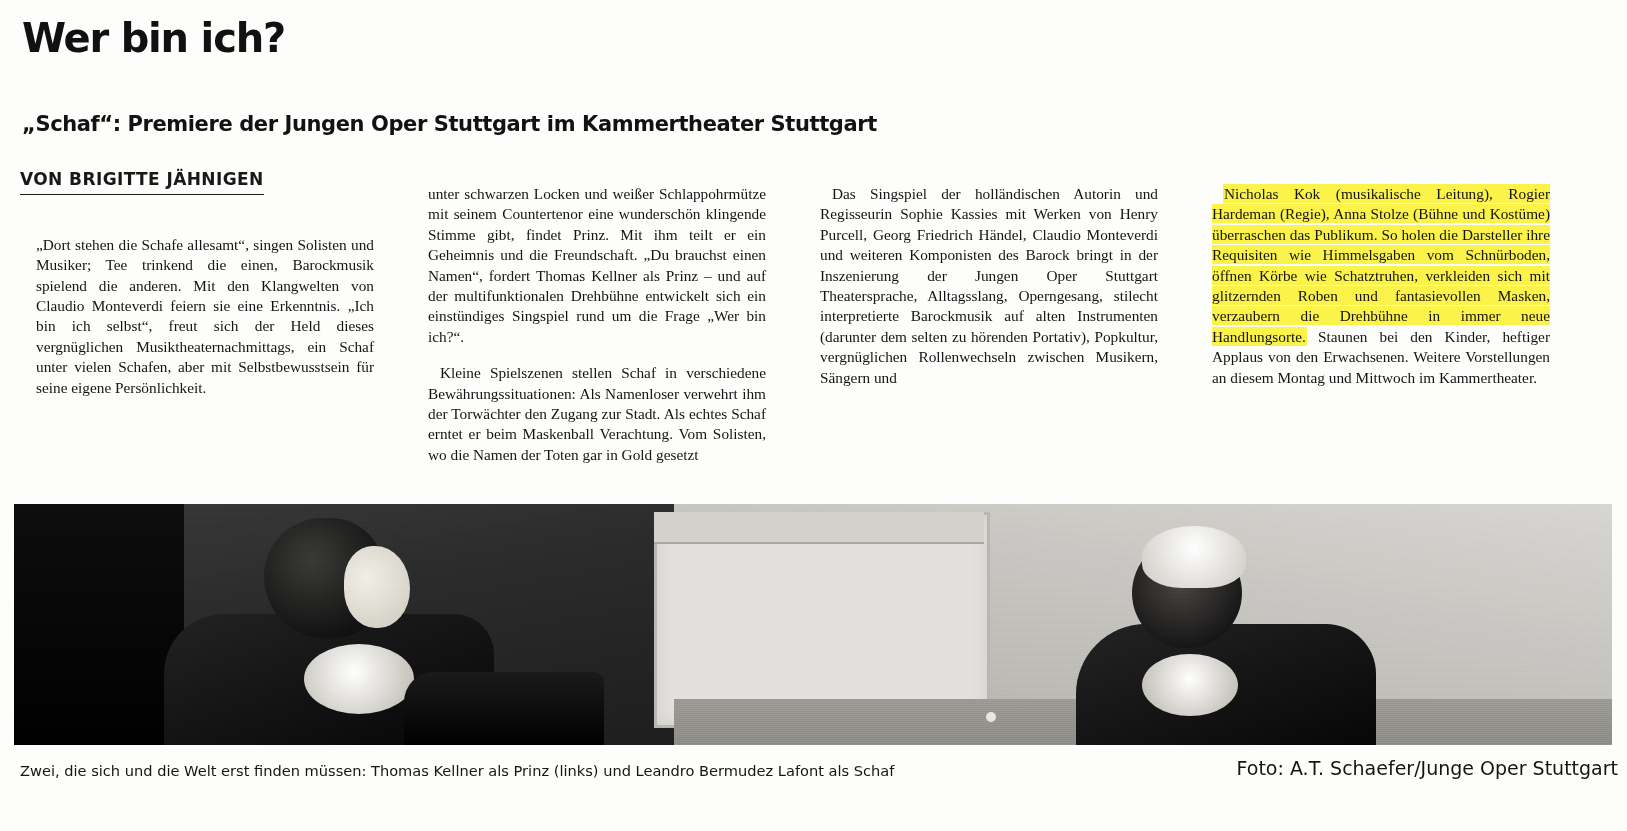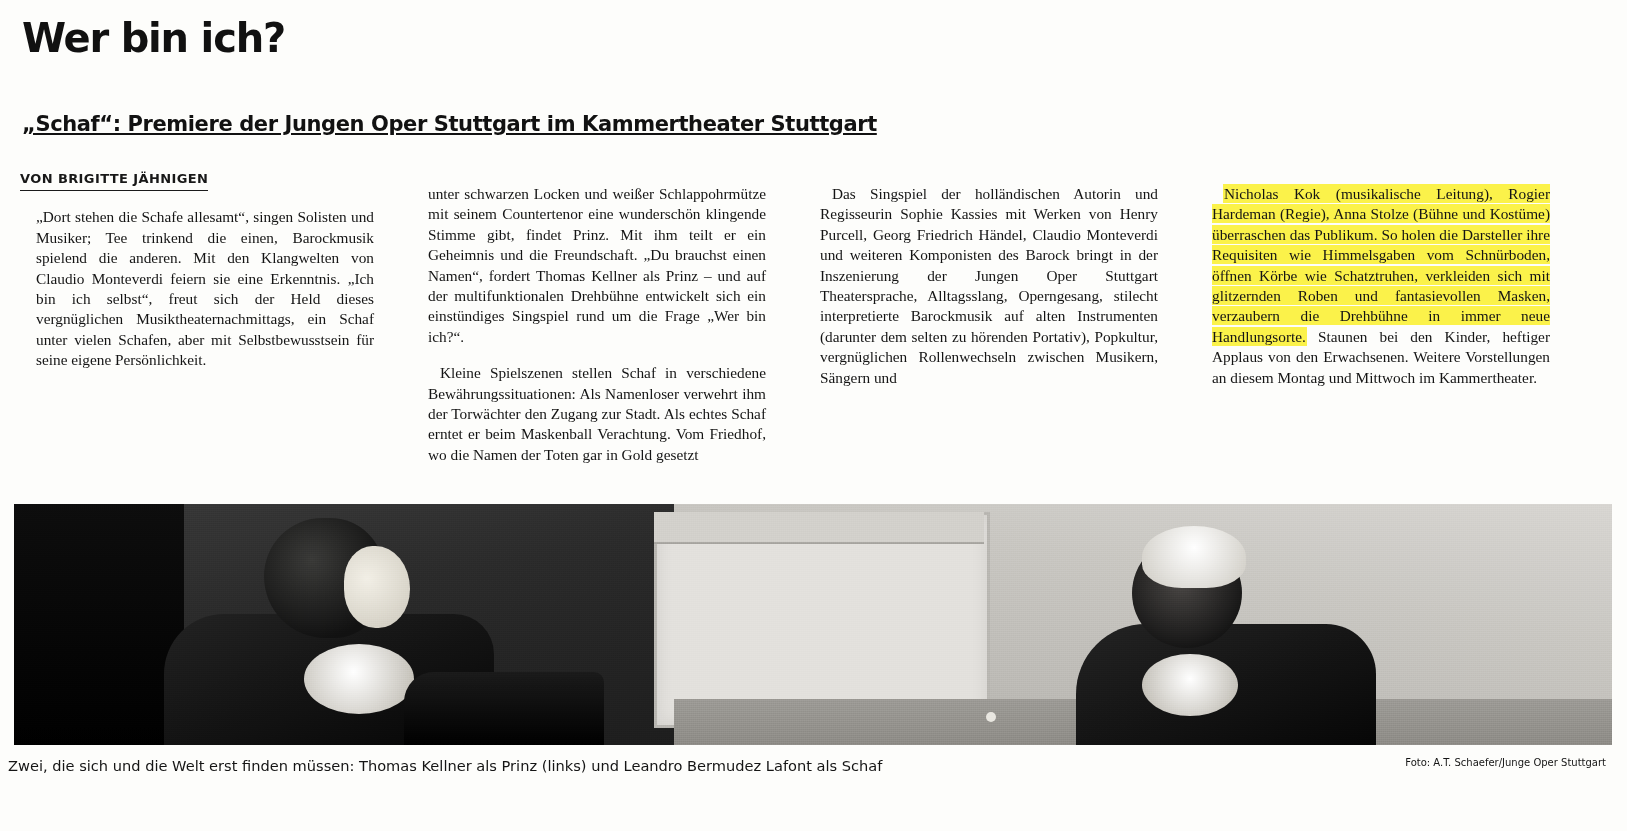--- a/index.html
+++ b/index.html
@@ -34,48 +34,47 @@
   }
   .subhead {
     position: absolute;
     left: 22px;
     top: 112px;
     font-family: "DejaVu Sans", sans-serif;
     font-weight: bold;
     font-size: 21px;
     letter-spacing: -0.4px;
     color: #121212;
-    text-decoration: underline;
   }
   
   .columns {
     position: absolute;
     left: 20px;
     top: 168px;
     width: 1589px;
     display: flex;
     gap: 22px;
   }
   .col {
     width: 370px;
     font-size: 15.3px;
     line-height: 1.335;
     text-align: justify;
     hyphens: auto;
   }
   .byline {
     font-family: "DejaVu Sans", sans-serif;
-    font-size: 13px;
+    font-size: 17px;
     letter-spacing: 0.4px;
     font-weight: bold;
     text-transform: uppercase;
     border-bottom: 1.5px solid #1b1b1b;
     padding-bottom: 3px;
     display: inline-block;
-    margin-bottom: 0;
+    margin-bottom: 24px;
     color: #181818;
   }
   .col p {
     margin: 16px;
     text-indent: 12px;
   }
   .col p.first {
     text-indent: 0;
   }
   .hl {
@@ -194,54 +193,54 @@
   }
   .ph-dot {
     position: absolute;
     width: 10px; height: 10px;
     border-radius: 50%;
     background: #e9e7e1;
   }
   
   .caption-row {
     position: absolute;
-    left: 8px;
+    left: 20px;
     top: 757px;
     width: 1598px;
     display: flex;
     justify-content: space-between;
-    align-items: flex-start;
+    align-items: flex-end;
     font-family: "DejaVu Sans", sans-serif;
     font-size: 14.6px;
     color: #151515;
   }
   .credit {
     font-family: "DejaVu Sans", sans-serif;
-    font-size: 10px;
+    font-size: 19px;
   }
 </style>
 </head>
 <body>
 
 <div class="page">
 
   <div class="headline">Wer bin ich?</div>
 
   <div class="subhead">„Schaf“: Premiere der Jungen Oper Stuttgart im Kammertheater Stuttgart</div>
 
   <div class="columns">
 
     <div class="col">
       <div class="byline">Von Brigitte Jähnigen</div>
       <p class="first">„Dort stehen die Schafe allesamt“, singen Solisten und Musiker; Tee trinkend die einen, Barockmusik spielend die anderen. Mit den Klangwelten von Claudio Monteverdi feiern sie eine Erkenntnis. „Ich bin ich selbst“, freut sich der Held dieses vergnüglichen Musiktheaternachmittags, ein Schaf unter vielen Schafen, aber mit Selbstbewusstsein für seine eigene Persönlichkeit.</p>
     </div>
 
     <div class="col">
       <p class="first">unter schwarzen Locken und weißer Schlappohrmütze mit seinem Countertenor eine wunderschön klingende Stimme gibt, findet Prinz. Mit ihm teilt er ein Geheimnis und die Freundschaft. „Du brauchst einen Namen“, fordert Thomas Kellner als Prinz – und auf der multifunktionalen Drehbühne entwickelt sich ein einstündiges Singspiel rund um die Frage „Wer bin ich?“.</p>
-      <p>Kleine Spielszenen stellen Schaf in verschiedene Bewährungssituationen: Als Namenloser verwehrt ihm der Torwächter den Zugang zur Stadt. Als echtes Schaf erntet er beim Maskenball Verachtung. Vom Friedhof, wo die Namen der Toten gar in Gold gesetzt</p>
+      <p>Kleine Spielszenen stellen Schaf in verschiedene Bewährungssituationen: Als Namenloser verwehrt ihm der Torwächter den Zugang zur Stadt. Als echtes Schaf erntet er beim Maskenball Verachtung. Vom Solisten, wo die Namen der Toten gar in Gold gesetzt</p>
     </div>
 
     <div class="col">
       <p>Das Singspiel der holländischen Autorin und Regisseurin Sophie Kassies mit Werken von Henry Purcell, Georg Friedrich Händel, Claudio Monteverdi und weiteren Komponisten des Barock bringt in der Inszenierung der Jungen Oper Stuttgart Theatersprache, Alltagsslang, Operngesang, stilecht interpretierte Barockmusik auf alten Instrumenten (darunter dem selten zu hörenden Portativ), Popkultur, vergnüglichen Rollenwechseln zwischen Musikern, Sängern und</p>
     </div>
 
     <div class="col">
       <p><span class="hl">Nicholas Kok (musikalische Leitung), Rogier Hardeman (Regie), Anna Stolze (Bühne und Kostüme) überraschen das Publikum. So holen die Darsteller ihre Requisiten wie Himmelsgaben vom Schnürboden, öffnen Körbe wie Schatztruhen, verkleiden sich mit glitzernden Roben und fantasievollen Masken, verzaubern die Drehbühne in immer neue Handlungsorte.</span><span> Staunen bei den Kinder, heftiger Applaus von den Erwachsenen. Weitere Vorstellungen an diesem Montag und Mittwoch im Kammertheater.</span></p>
     </div>
 

